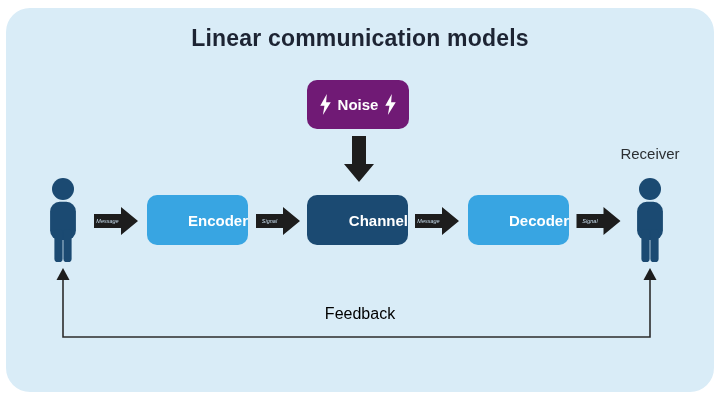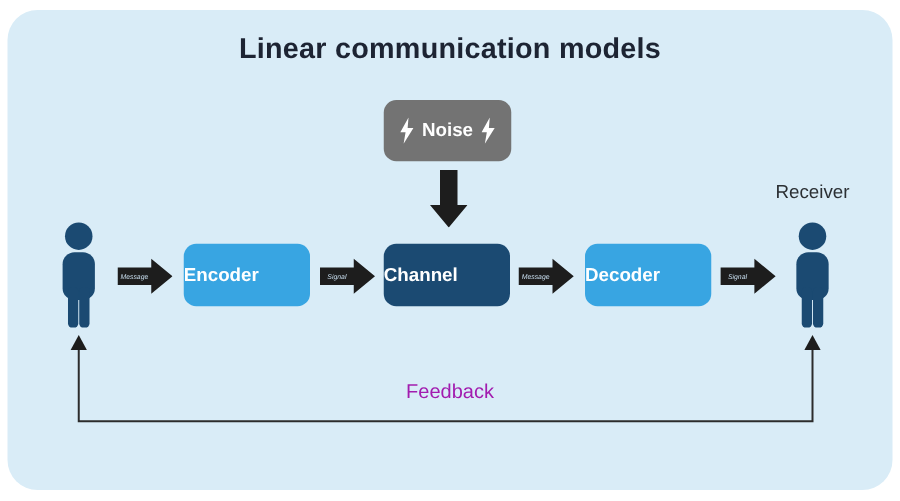--- a/index.html
+++ b/index.html
@@ -16,37 +16,37 @@
     position:absolute;left:0;top:25px;width:720px;text-align:center;
     font-size:23px;font-weight:800;color:#1d2433;letter-spacing:.2px;
   }
   .node-label{
     position:absolute;font-size:15px;color:#2b2f33;font-weight:400;text-align:center;width:90px;
   }
   .label-sender{left:18px;top:147px;}
   .label-receiver{left:605px;top:145px;}
   .box{
     position:absolute;top:195px;width:101px;height:50px;border-radius:10px;
-    display:flex;align-items:center;justify-content:flex-start;
+    display:flex;align-items:center;justify-content:flex-end;
     color:#ffffff;font-size:15px;font-weight:600;
   }
   .box-light{background:#38a5e2;}
   .box-dark{background:#1b4a72;}
   .box-encoder{left:147px;}
   .box-channel{left:307px;}
   .box-decoder{left:468px;}
   .noise-box{
     position:absolute;left:307px;top:80px;width:102px;height:49px;border-radius:10px;
-    background:#737373;display:flex;align-items:center;justify-content:space-between;
+    background:#701a75;display:flex;align-items:center;justify-content:space-between;
     padding:0 13px;box-sizing:border-box;color:#ffffff;font-size:15px;font-weight:600;
   }
   .abs{position:absolute;}
   .feedback-label{
     position:absolute;left:310px;top:305px;width:100px;text-align:center;
-    font-size:16px;color:#a21caf;
+    font-size:16px;color:#000000;
   }
 </style>
 </head>
 <body>
 
 <div class="stage">
 
   <div class="card"></div>
 
   <div class="title">Linear communication models</div>

